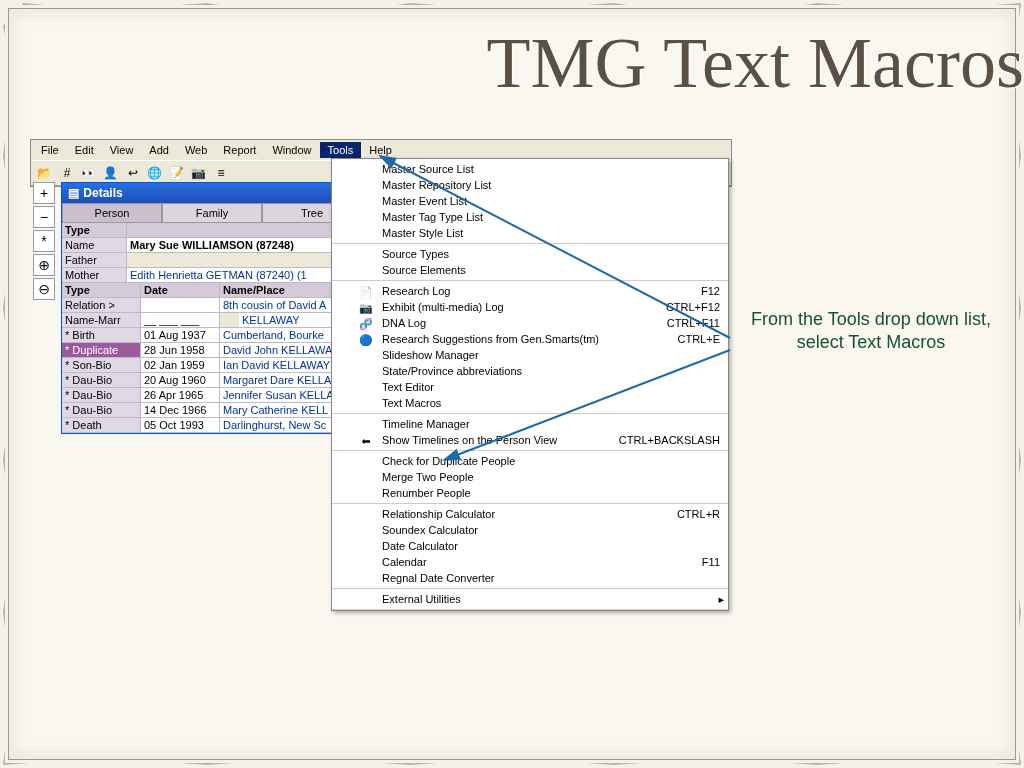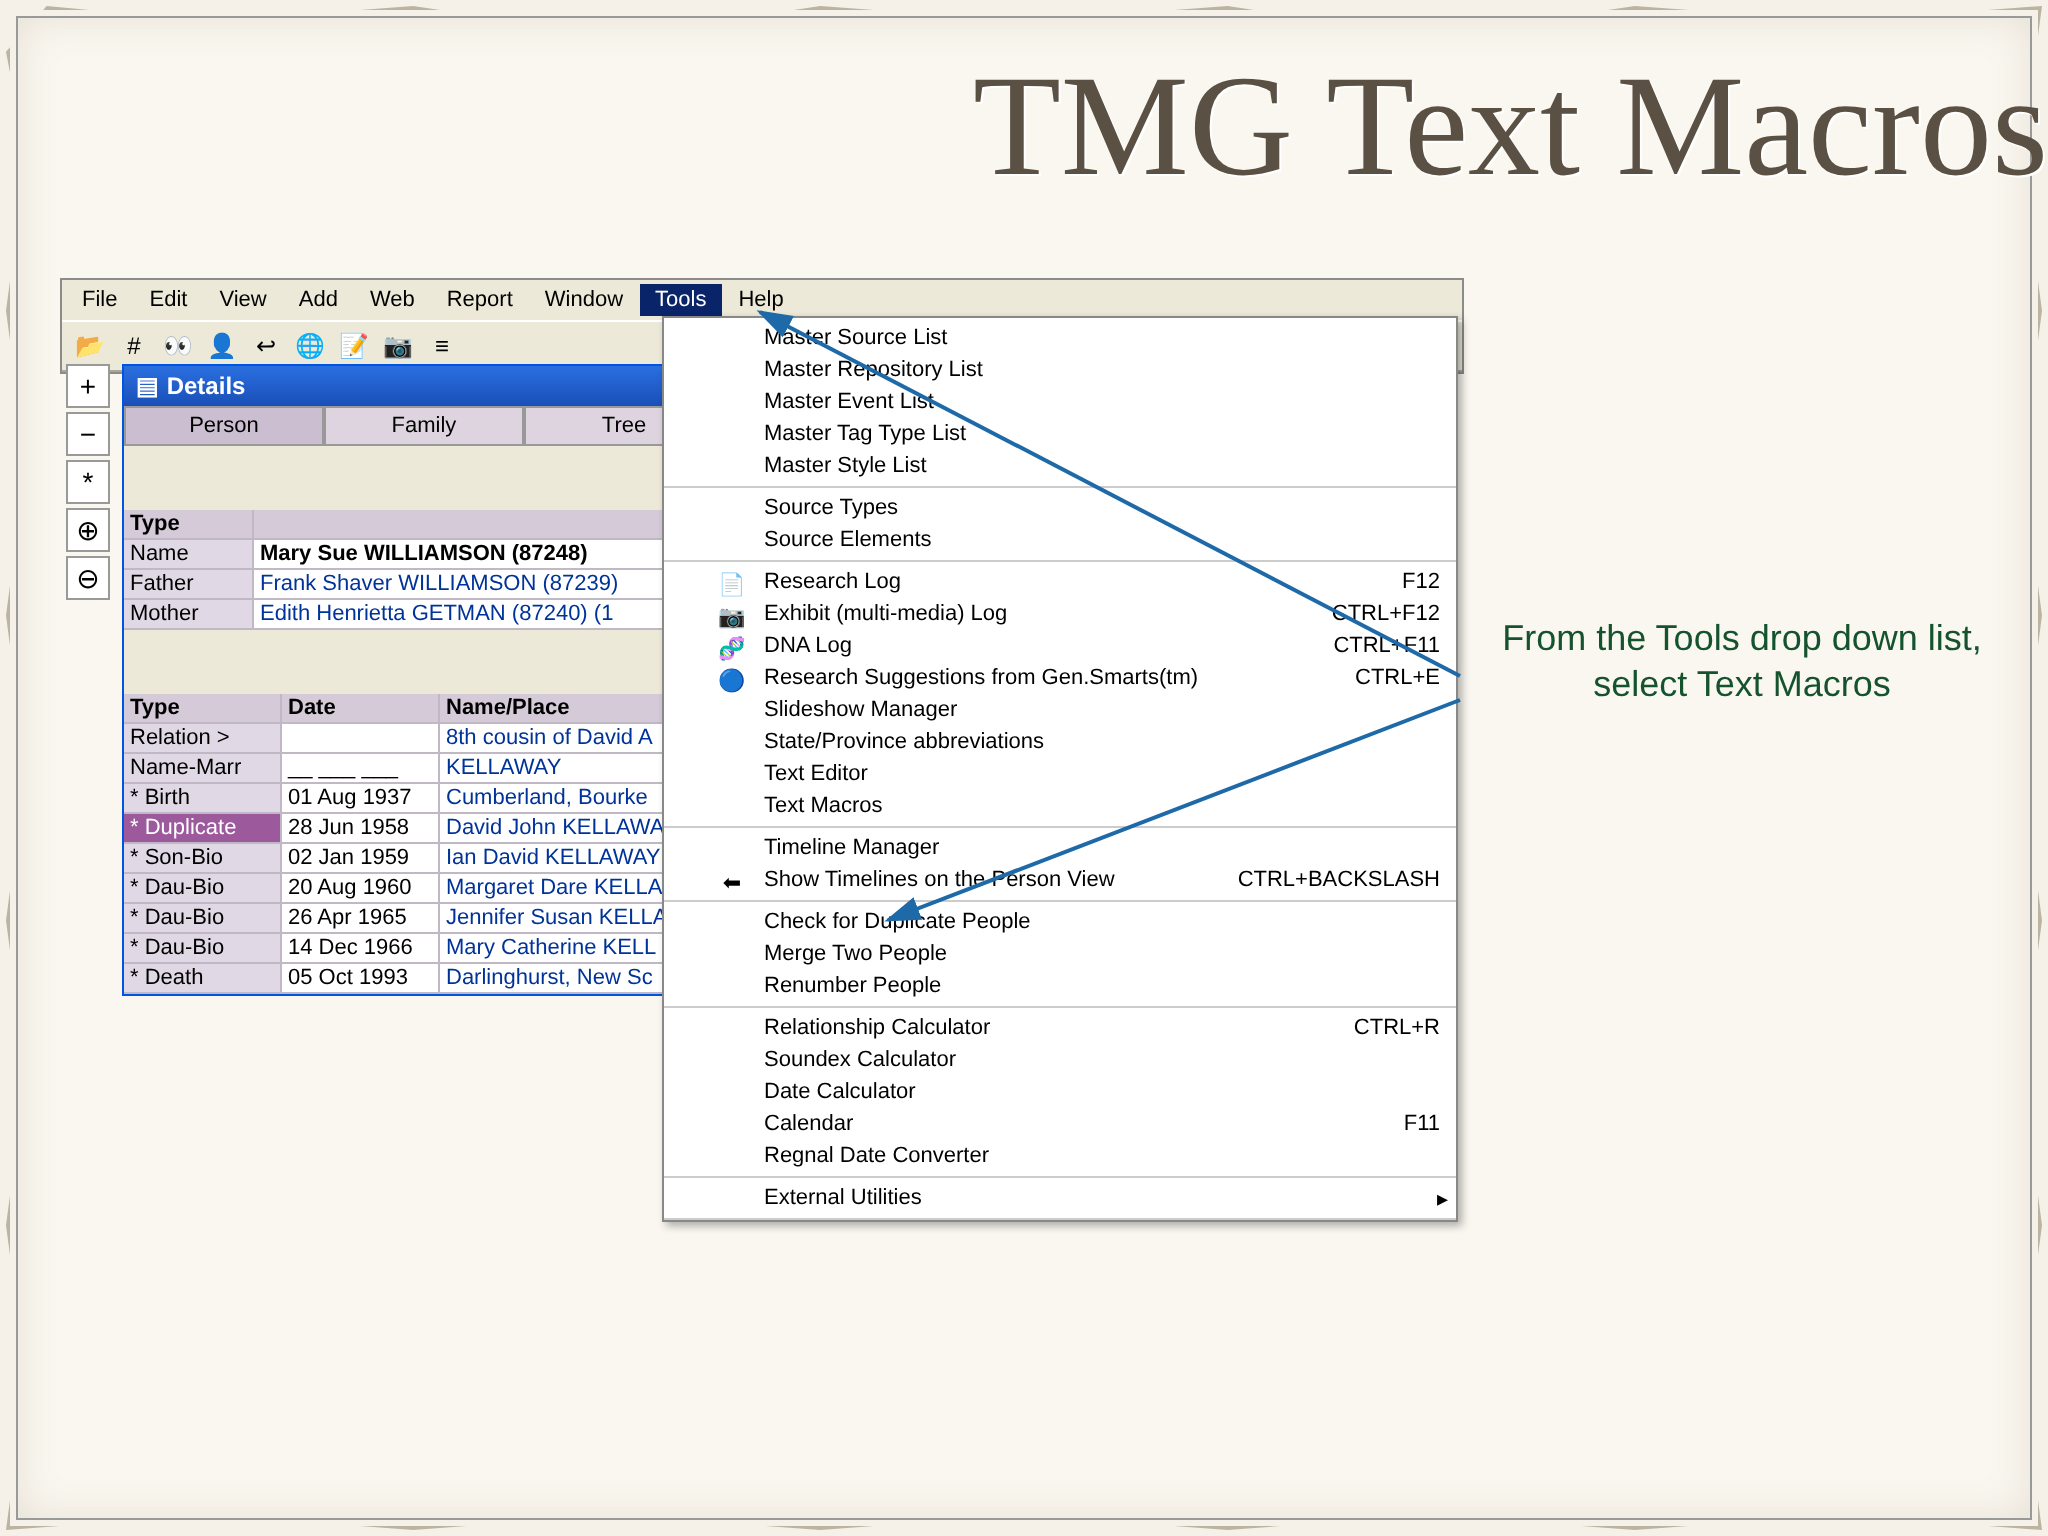--- a/index.html
+++ b/index.html
@@ -123,21 +123,21 @@
   .details-tabs .active{ background:#cabed0; }
   .details-grid{
     font-size:11px;
   }
   .dg-row{
     display:flex;
     border-bottom:1px solid #c0b8c4;
   }
   .dg-row .c1{ width:58px; padding:1px 3px; background:#e0d8e4; border-right:1px solid #c0b8c4;}
   .dg-row .c2{ flex:1; padding:1px 3px; background:#fff; color:#003399;}
-  .dg-header{ background:#d4cad8 !important; font-weight:bold; color:#000 !important;margin-top:32px;}
+  .dg-header{ background:#d4cad8 !important; font-weight:bold; color:#000 !important;}
   .tagtable .c1{width:72px;}
   .tagtable .cd{width:72px; padding:1px 3px; background:#fff; border-right:1px solid #c0b8c4;}
   .tagtable .c2{background:#fff;}
   .marriage .c1{background:#9c5a9c;color:#fff;}
   .dropdown-menu{
     position:absolute;
     top:18px;
     left:300px;
     width:396px;
     background:#fff;
@@ -244,42 +244,41 @@
       <div class="dg-row">
           <div class="c1 dg-header">Type</div>
           <div class="c2 dg-header"></div>
         </div>
       <div class="dg-row">
           <div class="c1">Name</div>
           <div class="c2" style="font-weight:bold;color:#000;">Mary Sue WILLIAMSON (87248)</div>
         </div>
       <div class="dg-row">
           <div class="c1">Father</div>
-          <div class="c2">Frank Shaver WILLIAMSON (87239)</div>
         </div>
       <div class="dg-row">
           <div class="c1">Mother</div>
           <div class="c2">Edith Henrietta GETMAN (87240)  (1</div>
         </div>
     </div>
     <div class="details-grid tagtable" id="tagtable">
       <div class="dg-row">
         <div class="c1 dg-header">Type</div>
         <div class="cd dg-header" style="background:#d4cad8;">Date</div>
         <div class="c2 dg-header">Name/Place</div>
       </div>
     <div class="dg-row">
           <div class="c1">Relation &gt;</div>
           <div class="cd"></div>
           <div class="c2" style="color: rgb(0, 51, 153);">8th cousin of David A</div>
         </div>
         <div class="dg-row">
           <div class="c1">Name-Marr</div>
           <div class="cd">__ ___ ___</div>
-          <div class="c2" style="color: rgb(0, 51, 153);">KELLAWAY</div>
+          <div class="c2" style="color: rgb(0, 51, 153); margin-left: 19px;">KELLAWAY</div>
         </div>
         <div class="dg-row">
           <div class="c1">* Birth</div>
           <div class="cd">01 Aug 1937</div>
           <div class="c2" style="color: rgb(0, 51, 153);">Cumberland, Bourke</div>
         </div>
         <div class="dg-row marriage">
           <div class="c1">* Duplicate</div>
           <div class="cd">28 Jun 1958</div>
           <div class="c2" style="color: rgb(0, 51, 153);">David John KELLAWA</div>

